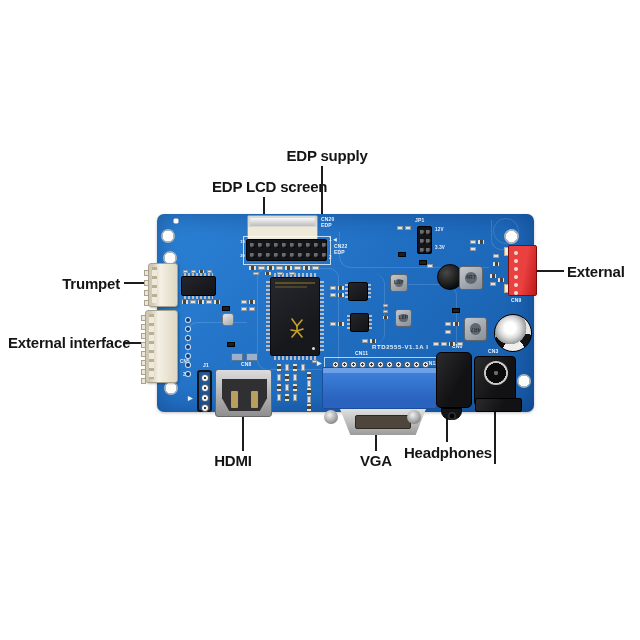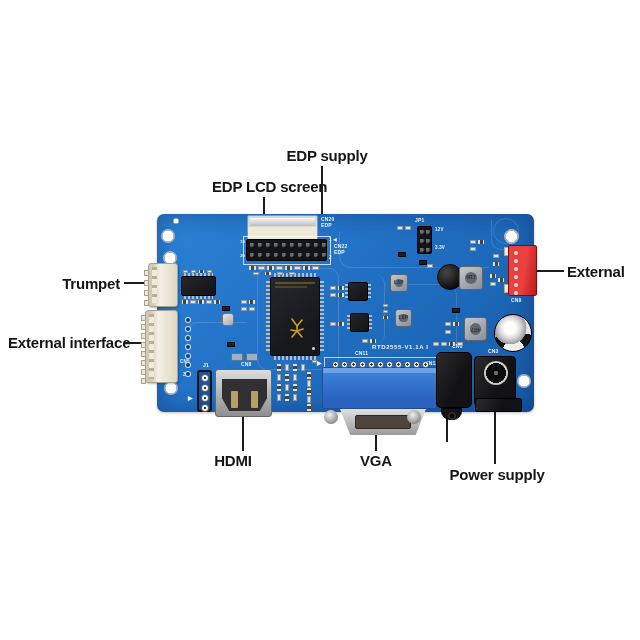--- a/index.html
+++ b/index.html
@@ -73,21 +73,21 @@
 
 <div class="stage">
 
   <div class="lbl" style="left:286px;top:147px;width:82px;text-align:center">EDP supply</div>
   <div class="lbl" style="left:212px;top:178px;width:106px;text-align:center">EDP LCD screen</div>
   <div class="lbl" style="left:38px;top:275px;width:82px;text-align:right">Trumpet</div>
   <div class="lbl" style="left:8px;top:334px;width:114px;text-align:right">External interface</div>
   <div class="lbl" style="left:567px;top:263px">External</div>
   <div class="lbl" style="left:203px;top:452px;width:60px;text-align:center">HDMI</div>
   <div class="lbl" style="left:346px;top:452px;width:60px;text-align:center">VGA</div>
-  <div class="lbl" style="left:442px;top:466px;width:110px;text-align:center">Power supply</div>
+  <div class="lbl" style="left:398px;top:444px;width:100px;text-align:center">Headphones</div>
 
   <div class="ln v" style="left:321px;top:166px;height:84px"></div>
   <div class="ln v" style="left:263px;top:197px;height:25px"></div>
   <div class="ln h" style="left:124px;top:282px;width:27px"></div>
   <div class="ln h" style="left:125px;top:342px;width:27px"></div>
   <div class="ln h" style="left:537px;top:270px;width:27px"></div>
   <div class="ln v" style="left:242px;top:416px;height:35px"></div>
   <div class="ln v" style="left:375px;top:432px;height:19px"></div>
   <div class="ln v" style="left:446px;top:414px;height:28px"></div>
   <div class="ln v" style="left:494px;top:406px;height:58px"></div>

